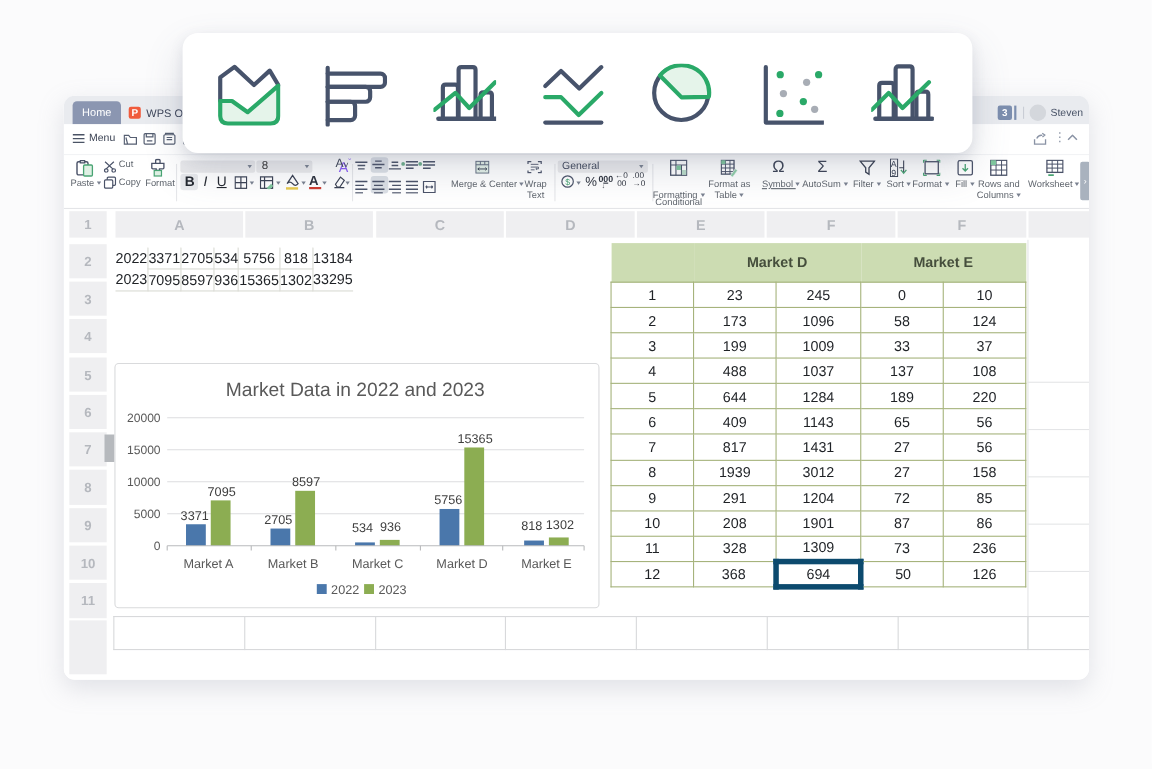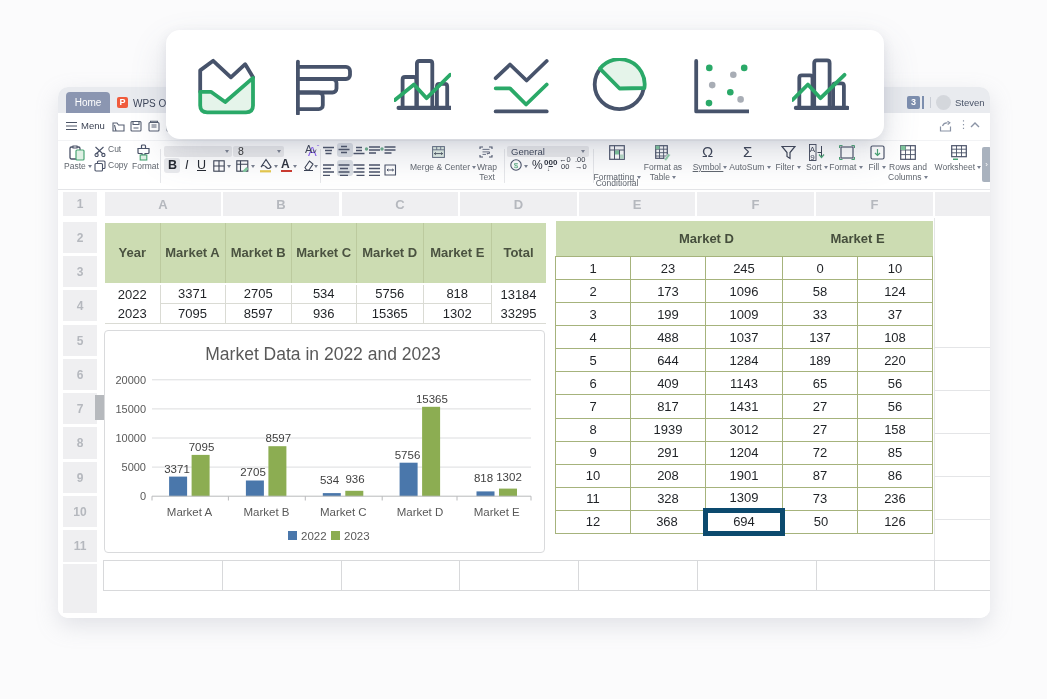--- a/index.html
+++ b/index.html
@@ -272,29 +272,20 @@
         <div class="abs" style="left:45px;top:370px;width:1px;height:31px;background:#d8d9db;"></div>
         <div class="abs" style="left:164px;top:370px;width:1px;height:31px;background:#d8d9db;"></div>
         <div class="abs" style="left:283px;top:370px;width:1px;height:31px;background:#d8d9db;"></div>
         <div class="abs" style="left:401px;top:370px;width:1px;height:31px;background:#d8d9db;"></div>
         <div class="abs" style="left:520px;top:370px;width:1px;height:31px;background:#d8d9db;"></div>
         <div class="abs" style="left:639px;top:370px;width:1px;height:31px;background:#d8d9db;"></div>
         <div class="abs" style="left:758px;top:370px;width:1px;height:31px;background:#d8d9db;"></div>
         <div class="abs" style="left:876px;top:370px;width:1px;height:31px;background:#d8d9db;"></div>
         <table style="position:absolute;left:47px;top:33px;border-collapse:collapse;table-layout:fixed;font-size:13px;text-align:center;">
           <tbody>
-              <tr style="height:60.5px;background:#ccdcb2;font-weight:bold;color:#4a5240;">
-            <td style="width:54.5px;border-right:1px solid #bcca9e;">Year</td>
-            <td style="width:64px;border-right:1px solid #bcca9e;">Market A</td>
-            <td style="width:65.5px;border-right:1px solid #bcca9e;">Market B</td>
-            <td style="width:63.5px;border-right:1px solid #bcca9e;">Market C</td>
-            <td style="width:66.5px;border-right:1px solid #bcca9e;">Market D</td>
-            <td style="width:66.5px;border-right:1px solid #bcca9e;">Market E</td>
-            <td style="width:54px;">Total</td>
-          </tr>
           <tr style="height:20px;color:#1f2226;">
                 <td style="border-top:2px solid #fff;">2022</td>
                 <td style="border:1px solid #dadbd4;border-top:2px solid #fff;">3371</td>
                 <td style="border:1px solid #dadbd4;border-top:2px solid #fff;">2705</td>
                 <td style="border:1px solid #dadbd4;border-top:2px solid #fff;">534</td>
                 <td style="border:1px solid #dadbd4;border-top:2px solid #fff;">5756</td>
                 <td style="border:1px solid #dadbd4;border-top:2px solid #fff;">818</td>
                 <td style="border-top:2px solid #fff;">13184</td>
               </tr>
           <tr style="height:20px;color:#1f2226;border-bottom:1px solid #dadbd4;">

